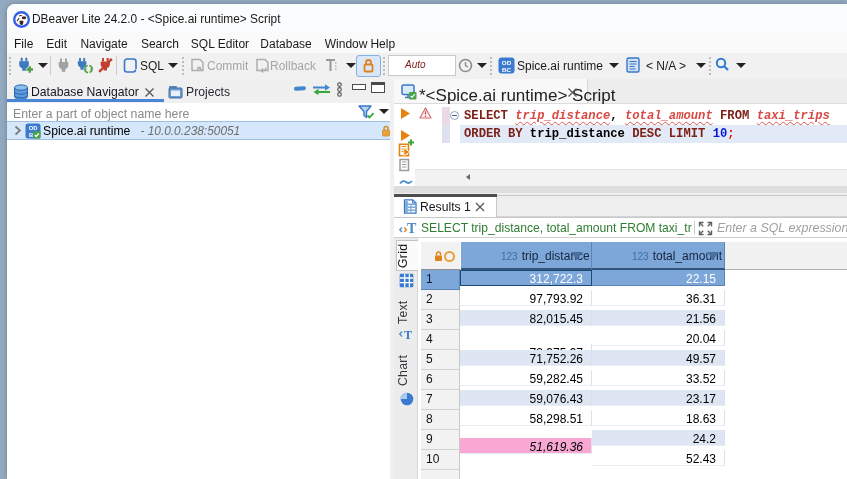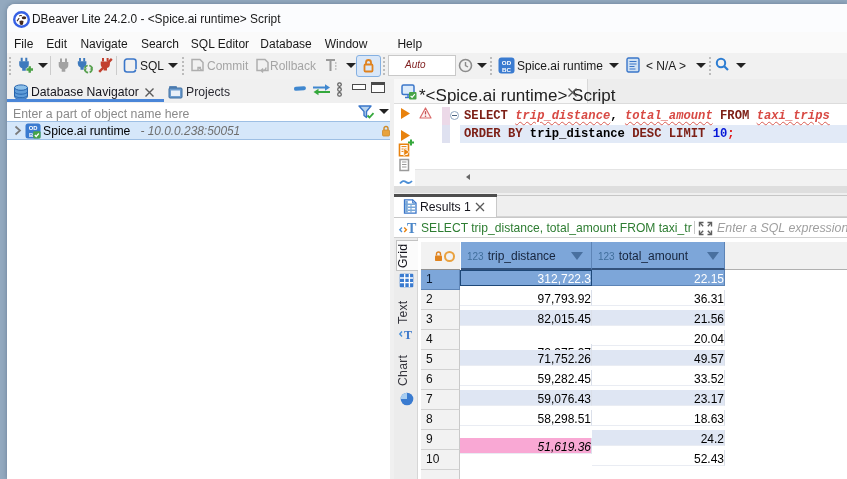--- a/index.html
+++ b/index.html
@@ -13,26 +13,26 @@
 .vsep { width:1px; height:19px; background:#cccccc; }
 .grip { width:2px; height:18px; border-left:2px dotted #bcbcbc; }
 .it { font-style:italic; }
 .code { font-family:"Liberation Mono", monospace; font-size:12.2px; font-weight:bold; color:#000; }
 .cl { height:18px; line-height:18px; }
 .kw { color:#7d2017; }
 .lk { color:#d84a44; font-style:italic; text-decoration:underline; text-decoration-style:wavy; text-decoration-color:#d95b52; text-decoration-thickness:1px; text-underline-offset:1.5px; }
 .nm { color:#0617d8; }
 .sm { color:#e01414; }
 .vtx { writing-mode:vertical-rl; transform:rotate(180deg); font-size:12.2px; text-align:center; letter-spacing:0.3px; }
-.hd { height:28px; background:#7da6d9; border-right:1px solid #5d84b6; border-bottom:2px solid #33527c; line-height:26px; white-space:nowrap; }
+.hd { height:28px; background:#7da6d9; border-right:1px solid #5d84b6; border-bottom:2px solid #33527c; line-height:26px; white-space:nowrap;padding-left:34px; }
 .h123 { font-size:10px; color:#416f9c; margin-left:6px; }
 .hname { font-size:12px; color:#16243c; margin-left:4px; }
 .sar { width:0; height:0; border-left:6.5px solid transparent; border-right:6.5px solid transparent; border-top:8px solid #49709f; }
 .rnum { position:absolute; left:0; width:39px; height:20px; background:#f2f2f2; border-right:1px solid #c9c9c9; border-bottom:1px solid #d2d2d2; font-size:12px; color:#111; line-height:19px; padding-left:5px; }
-.cell { position:absolute; height:16px; font-size:12px; color:#000; line-height:19px; text-align:right; border-right:1px solid #dbe0ea; border-bottom:1px solid #e9ecf3; }
+.cell { position:absolute; height:16px; font-size:12px; color:#000; line-height:19px; text-align:right; padding-right:8px; border-right:1px solid #dbe0ea; border-bottom:1px solid #e9ecf3; }
 .c1 { left:39px; width:132px; }
 .c2 { left:171px; width:133px; }
 </style>
 </head>
 <body>
 <div id="root">
 
   <div class="a" id="win" style="left:7px;top:4px;width:840px;height:475px;background:#f1f1f1;border-radius:8px 0 0 0;box-shadow:0 0 5px rgba(40,60,90,.38);"></div>
 
   <div class="a" style="left:7px;top:30px;width:1px;height:449px;background:#d8dce2;"></div>
@@ -44,21 +44,21 @@
       <ellipse cx="11" cy="6.8" rx="2.2" ry="1.5" fill="#43281c"></ellipse>
       <path d="M6.5 10 Q8.5 9 10.5 10 L10 13.6 Q8 14.6 6.8 13.2 Z" fill="#43281c"></path>
       <path d="M3.6 9.8 5.8 6.8 6.6 7.6 4.4 10.4 Z" fill="#43281c"></path>
       <path d="M6 4.6 Q7.5 3.8 9 4.3 L8.8 5.2 Q7.4 4.8 6.2 5.4 Z" fill="#43281c"></path>
     </svg>
   </div>
   <div class="a tx" style="left:32px;top:12px;font-size:11.9px;color:#191919;">DBeaver Lite 24.2.0 -  &lt;Spice.ai runtime&gt; Script</div>
 
   <div class="a" style="left:7px;top:32px;width:840px;height:21px;background:#fafafa;"></div>
   <div class="a tx" id="menubar" style="left:14px;top:37px;font-size:12px;color:#191919;">
-    <span style="margin-right:13px;">File</span><span style="margin-right:13.4px;">Edit</span><span style="margin-right:13.1px;">Navigate</span><span style="margin-right:11.9px;">Search</span><span style="margin-right:11.3px;">SQL Editor</span><span style="margin-right:13px;">Database</span><span style="margin-right:30px;">Window</span><span>Help</span>
+    <span style="margin-right:13px;">File</span><span style="margin-right:13.4px;">Edit</span><span style="margin-right:13.1px;">Navigate</span><span style="margin-right:11.9px;">Search</span><span style="margin-right:11.3px;">SQL Editor</span><span style="margin-right:13px;">Database</span><span style="margin-right:3px;">Window</span><span>Help</span>
   </div>
 
   <div class="a" id="toolbar" style="left:7px;top:53px;width:840px;height:26px;background:#f1f1f1;"></div>
   <div class="a grip" style="left:9px;top:57px;"></div>
   <div class="a" style="left:17px;top:57px;">
       <svg width="17" height="17" viewBox="0 0 17 17">
     <path d="M4.7 0.8v3.7M9.3 0.8v3.7" stroke="#3d79bd" stroke-width="2"></path>
     <path d="M2.2 4.2h9.6v3a4.3 4.3 0 0 1-3 4.1v2.5H5.2v-2.5a4.3 4.3 0 0 1-3-4.1z" fill="#3d79bd"></path>
     <path d="M12.7 9.2v6.6M9.4 12.5h6.6" stroke="#4ba146" stroke-width="2.4"></path>
       </svg>

